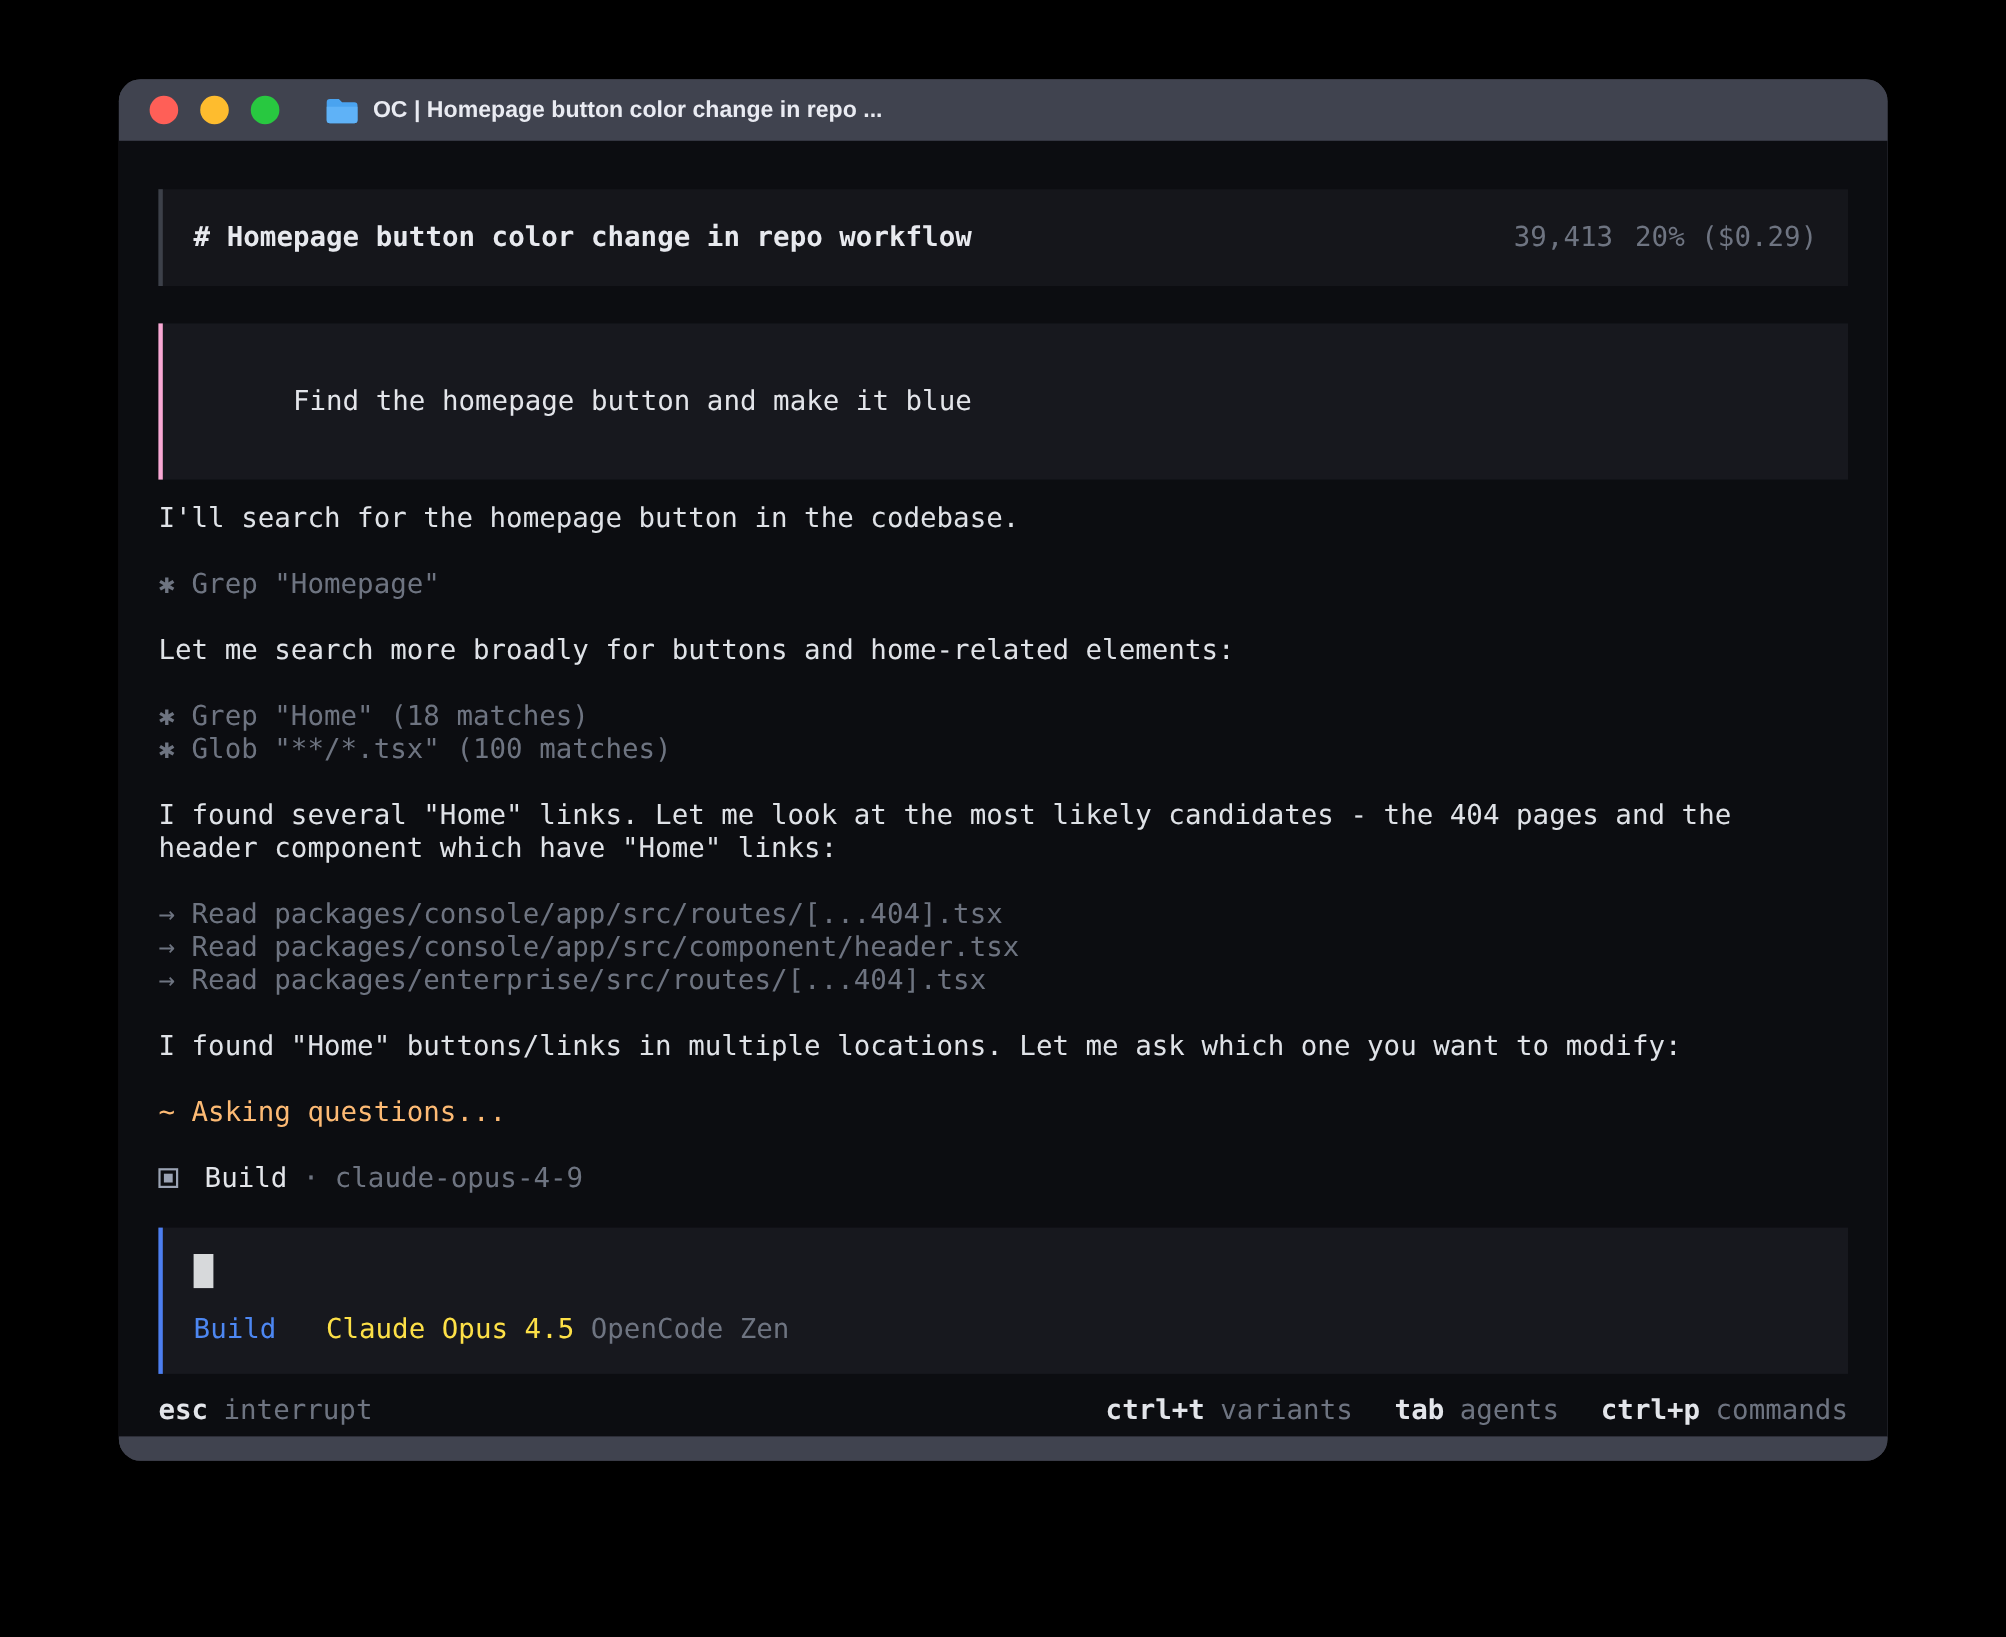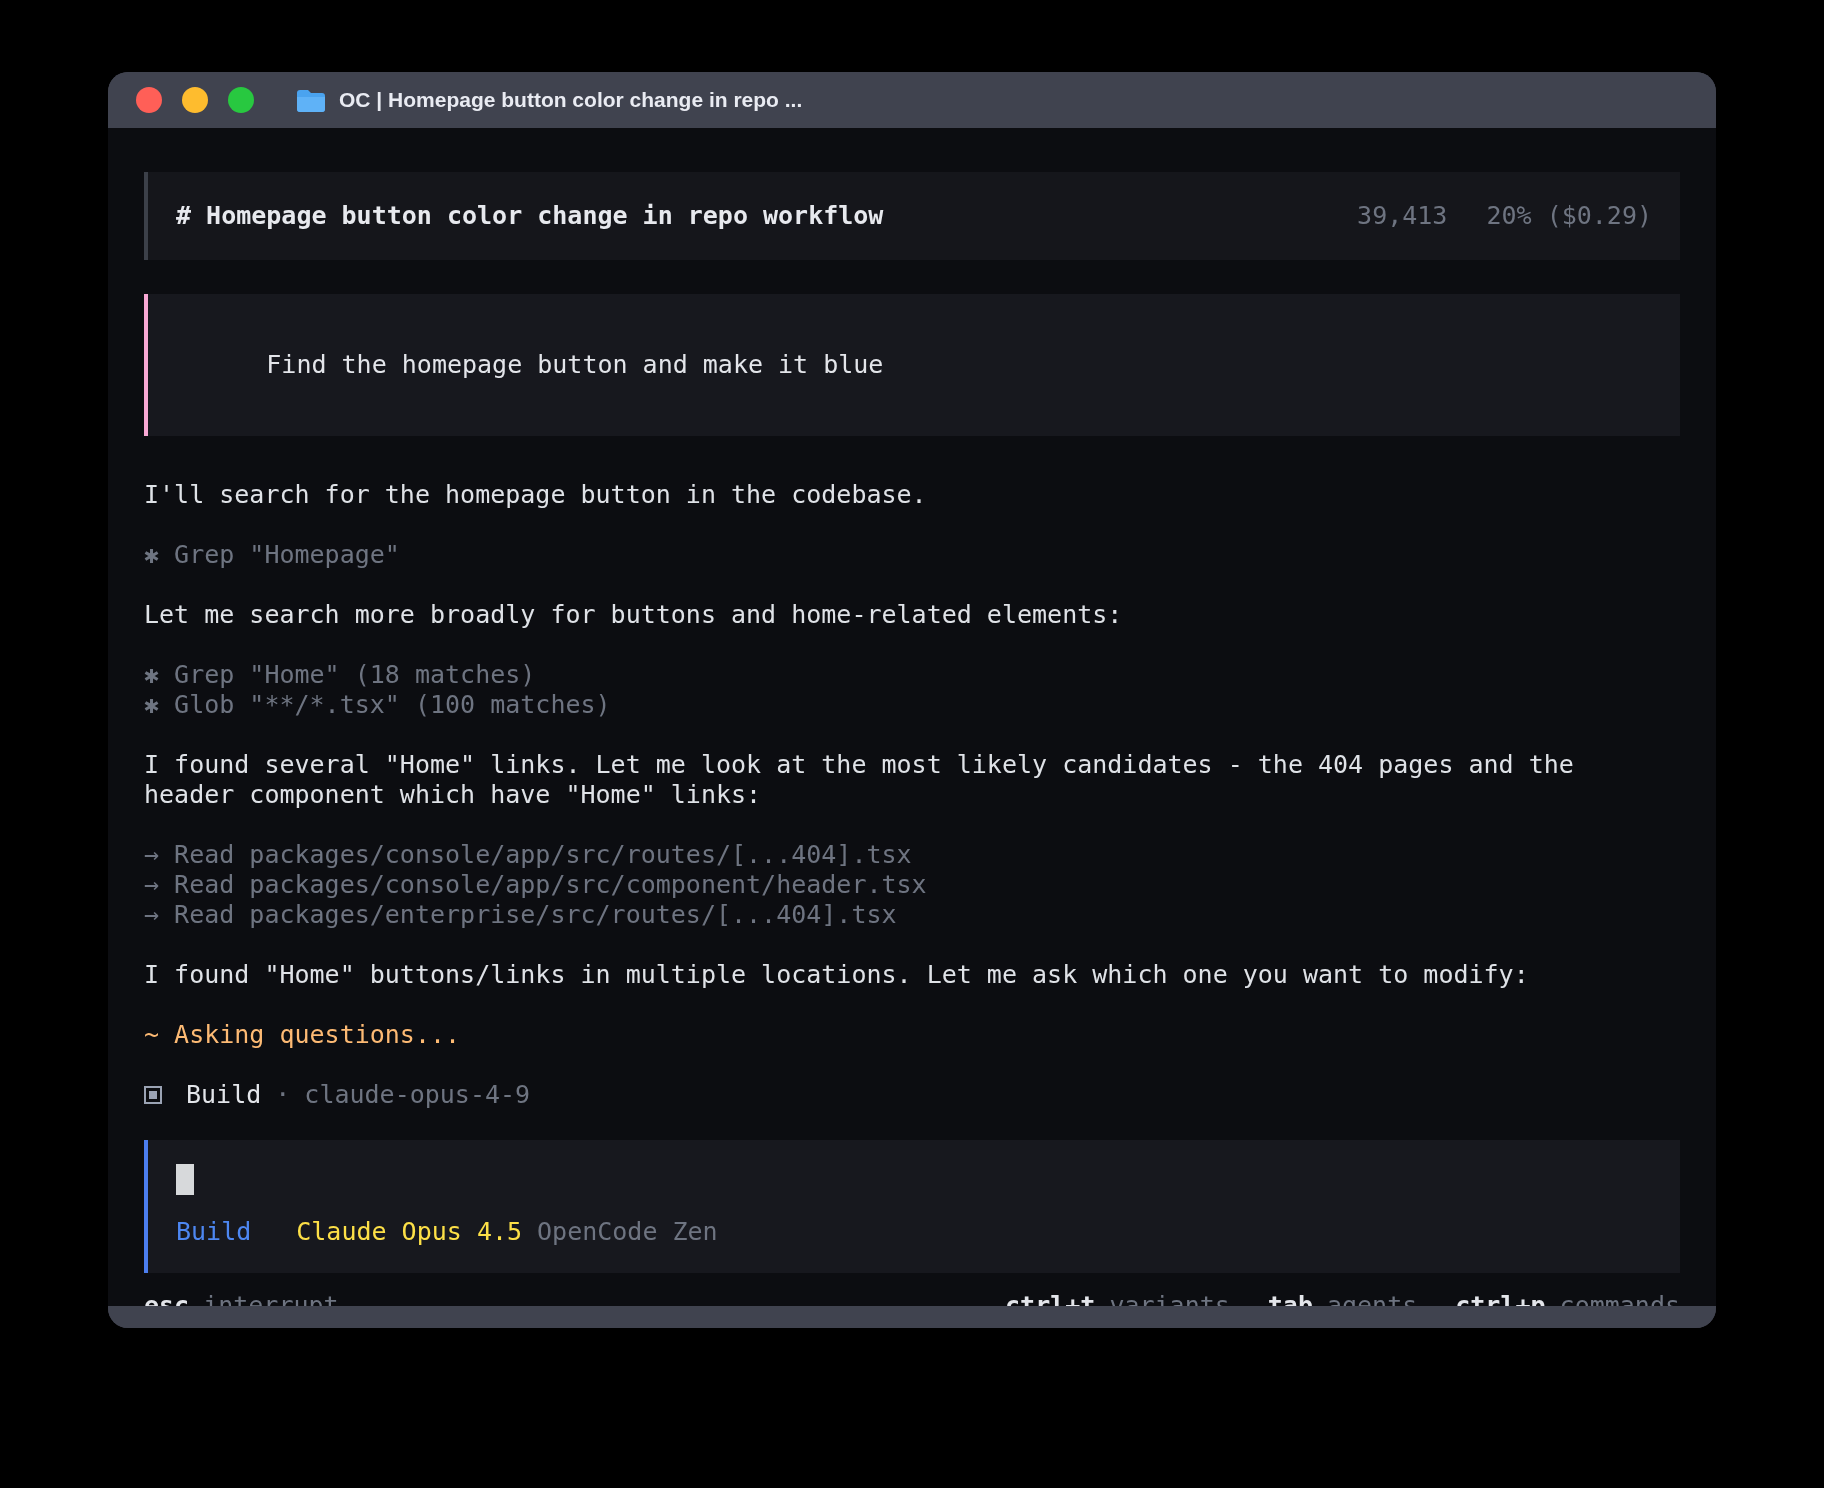--- a/index.html
+++ b/index.html
@@ -47,32 +47,32 @@
   .bottomchrome { height: 22px; flex: none; background: #40434f; }
 
   .header-block {
     margin-top: 44px;
     background: #15161b;
     border-left: 4px solid #3c4049;
     padding: 29px 28px;
     display: flex; justify-content: space-between; align-items: center;
   }
   .header-title { font-weight: bold; color: #e7e9ee; white-space: pre; }
-  .header-stats { display: flex; gap: 39px; color: #6e7481; font-weight: normal; }
+  .header-stats { display: flex; gap: 20px; color: #6e7481; font-weight: normal; }
 
   .user-block {
     margin-top: 34px;
     background: #17181e;
     border-left: 4px solid #f9a8d4;
     padding: 26px 28px;
     color: #e3e5ea;
     white-space: pre-wrap;
   }
 
-  .convo { margin-top: 44px; }
+  .convo { margin-top: 20px; }
   .block { margin-bottom: 30px; }
   .para { color: #dfe2e7; max-width: 1460px; white-space: pre-wrap; }
   .tool-line { color: #6e7481; white-space: pre; }
   .status-line { color: #fdba74; white-space: pre; }
 
   .agent-row { display: flex; align-items: center; }
   .agent-icon {
     width: 18px; height: 18px;
     border: 2px solid #9ba3b4;
     display: flex; align-items: center; justify-content: center;

